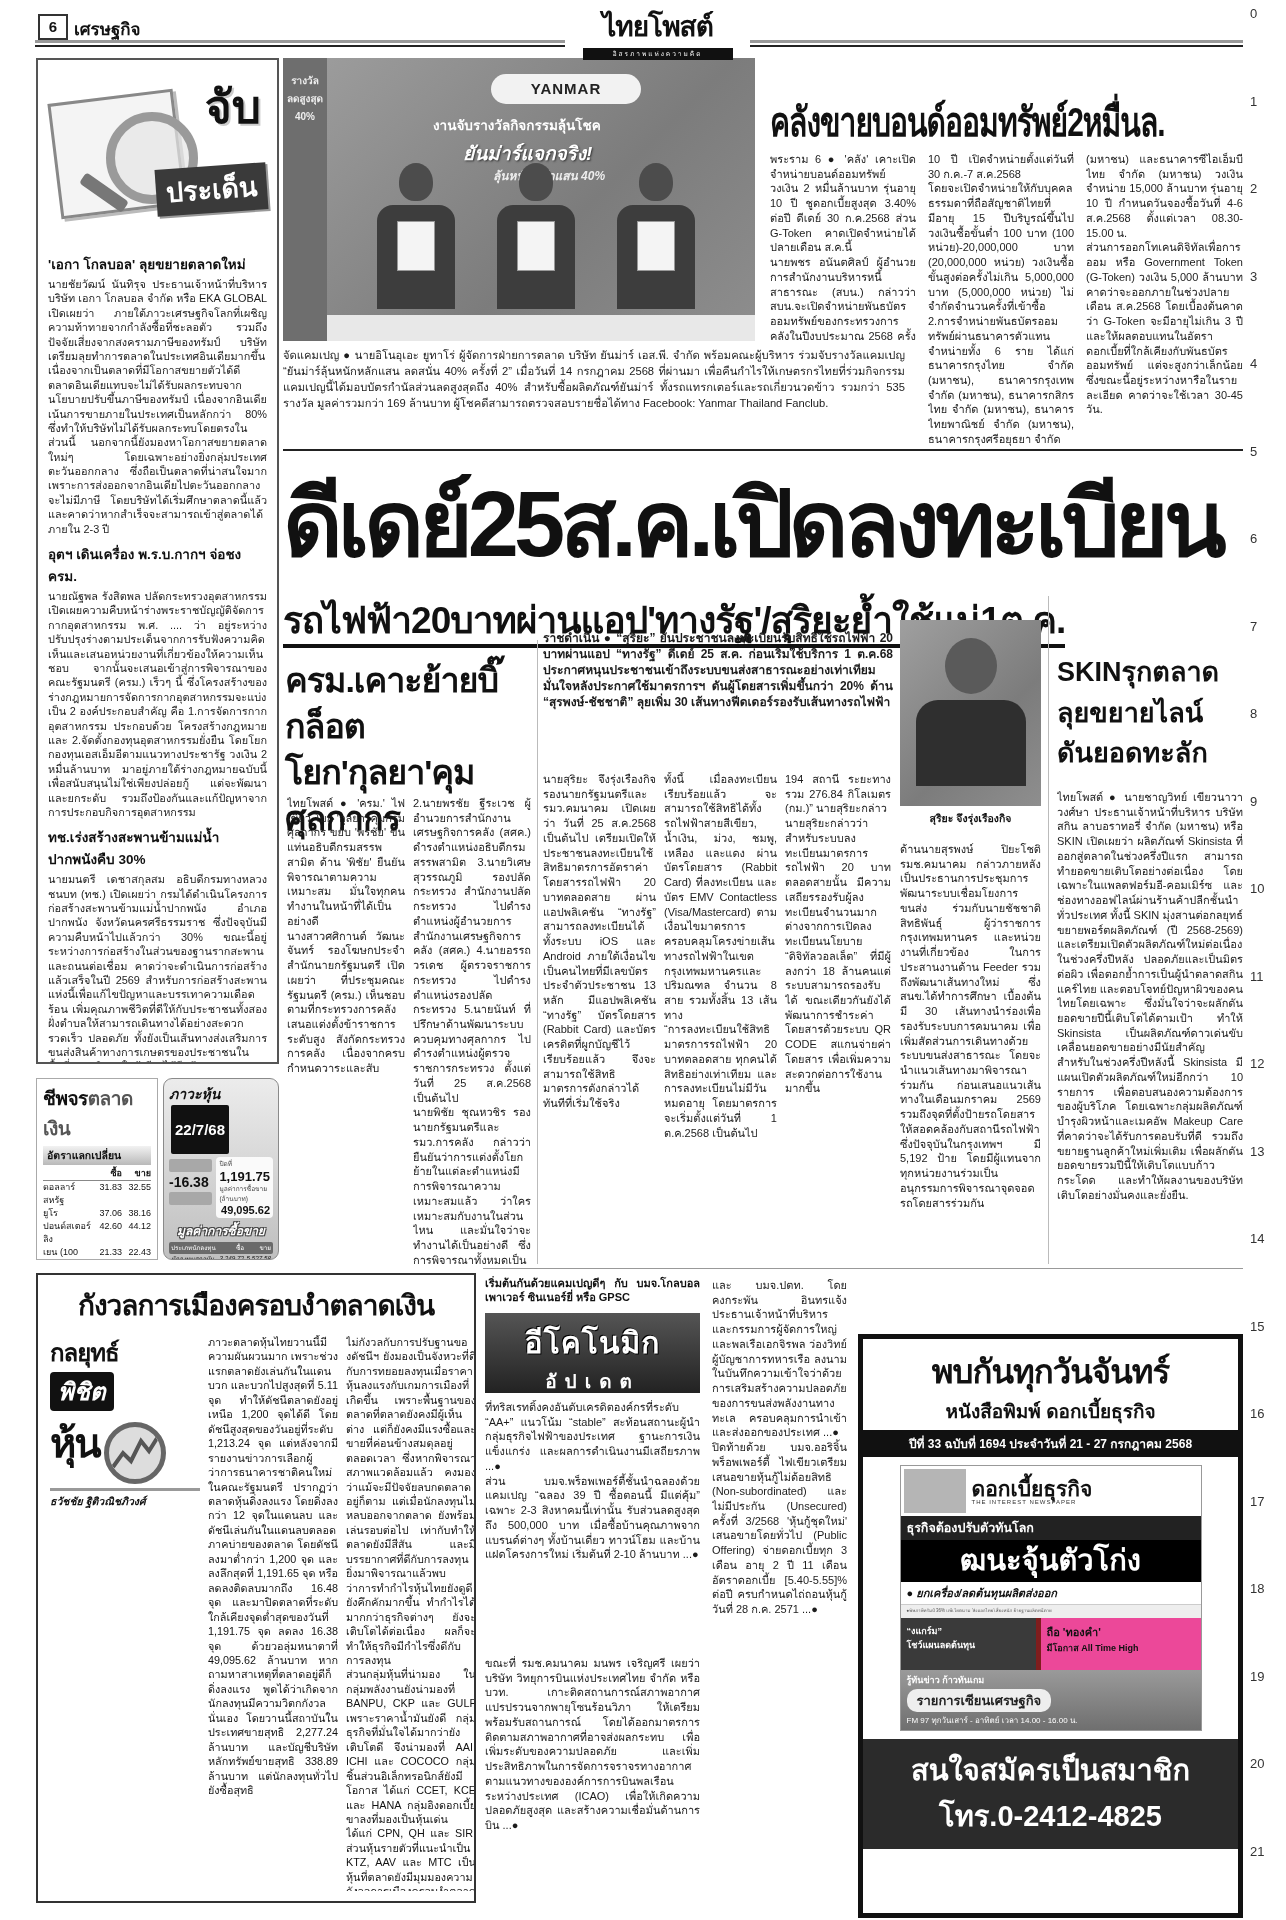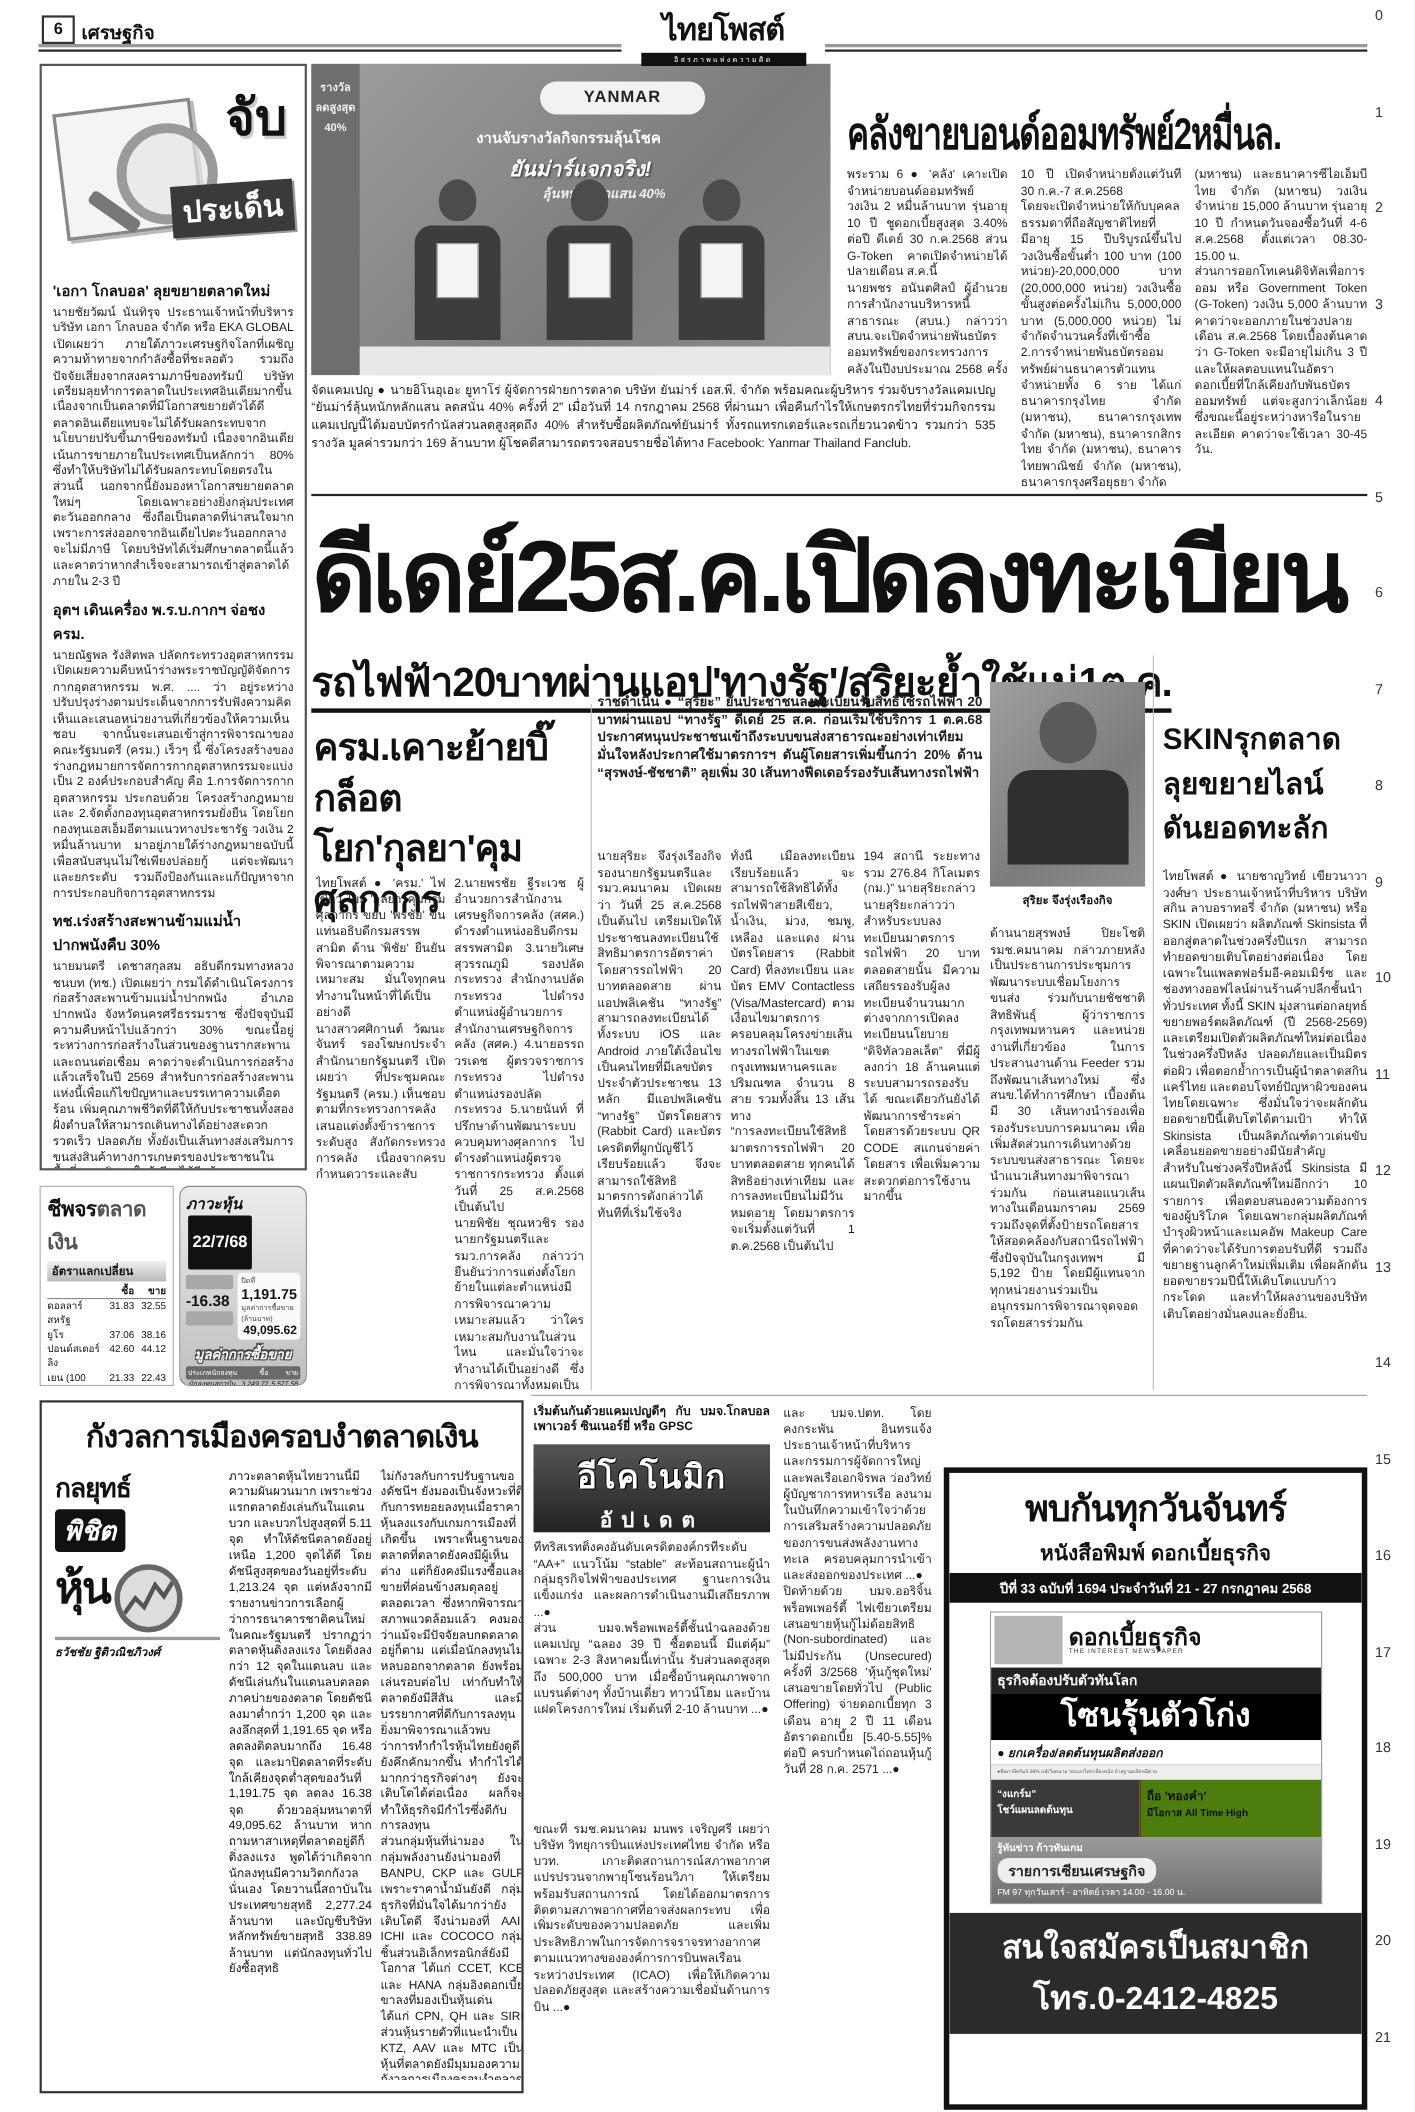--- a/index.html
+++ b/index.html
@@ -126,21 +126,21 @@
   .th-photo{width:62px;height:44px;background:#b5b5b5;margin-right:6px;}
   .th-mast{font-size:21px;font-weight:900;line-height:1;}
   .th-tag{font-size:6px;letter-spacing:1px;color:#333;}
   .th-kicker{background:#222;color:#fff;font-size:12.5px;font-weight:bold;padding:2px 6px;}
   .th-heads{background:#000;color:#fff;text-align:center;padding:2px 0 4px;}
   .th-h1{font-size:29px;font-weight:900;line-height:1.25;}
   .th-sub{background:#fff;font-size:11px;font-weight:900;font-style:italic;padding:2px 6px;border-bottom:1px solid #ccc;}
   .th-gray{font-size:4.5px;color:#555;line-height:1.5;padding:3px 6px;background:#eee;}
   .th-row{display:flex;}
   .th-palm{width:45%;background:#3a3a3a;color:#fff;font-size:9px;font-weight:bold;padding:6px;height:52px;box-sizing:border-box;}
-  .th-gold{flex:1;background:#4d7c0f;padding:5px 6px;border-left:1px solid #7f1d1d;}
+  .th-gold{flex:1;background:#ec4899;padding:5px 6px;border-left:5px solid #7f1d1d;}
   .th-gold .g1{font-size:11px;font-weight:900;}
   .th-gold .g2{font-size:9px;font-weight:bold;}
   .th-foot{background:linear-gradient(#9a9a9a,#6f6f6f);color:#fff;padding:3px 6px;}
   .th-know{font-size:9px;font-weight:bold;}
   .th-show{display:inline-block;background:#eee;color:#222;font-size:13px;font-weight:900;
            border-radius:10px;padding:1px 10px;margin:2px 0;}
   .th-fm{font-size:8px;}
   .ad-sub{background:#2b2b2b;color:#fff;margin-top:8px;padding:8px 0 10px;}
   .ad-sub .s1{font-size:29px;font-weight:900;}
   .ad-sub .s2{font-size:29px;font-weight:900;}
@@ -387,21 +387,21 @@
     <div class="thumb">
       <div class="th-mastrow">
         <div class="th-photo"></div>
         <div>
           <div class="th-mast">ดอกเบี้ยธุรกิจ</div>
           <div class="th-tag">THE INTEREST NEWSPAPER</div>
         </div>
       </div>
       <div class="th-kicker">ธุรกิจต้องปรับตัวทันโลก</div>
       <div class="th-heads">
-        <div class="th-h1">โซนรุ้นตัวโก่ง</div>
+        <div class="th-h1">ฒนะจุ้นตัวโก่ง</div>
       </div>
       <div class="th-sub">● ยกเครื่อง/ลดต้นทุนผลิตส่งออก</div>
       <div class="th-gray">●พิษภาษีทรัมป์ 36% แพ้เวียดนาม 'ส่งออกไทย'เสี่ยงหนัก ย้ายฐานผลิตหนีตาย</div>
       <div class="th-row">
         <div class="th-palm">
           <span>“งแกร์ม”</span><br>
           <span>โชว์แผนลดต้นทุน</span>
         </div>
         <div class="th-gold">
           <div class="g1">ถือ 'ทองคำ'</div>

